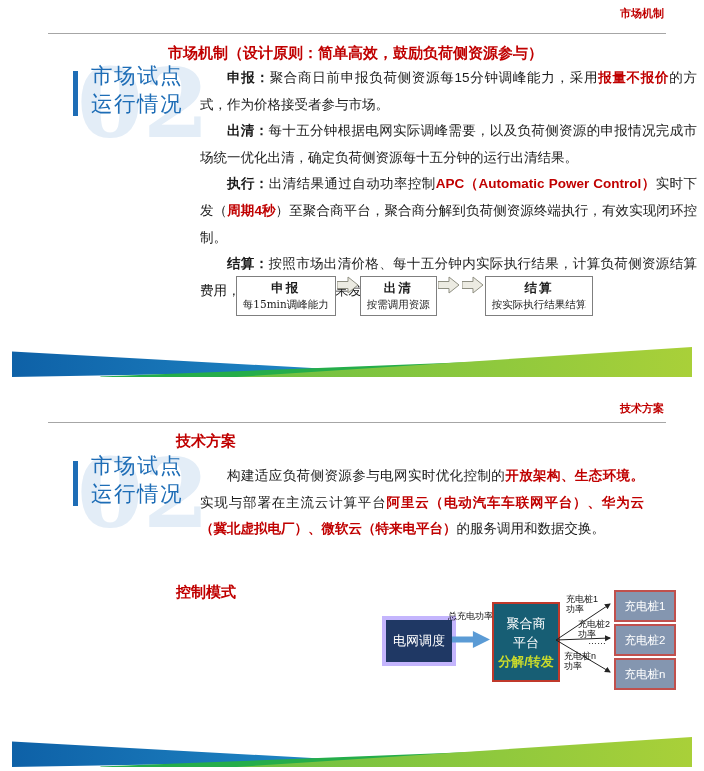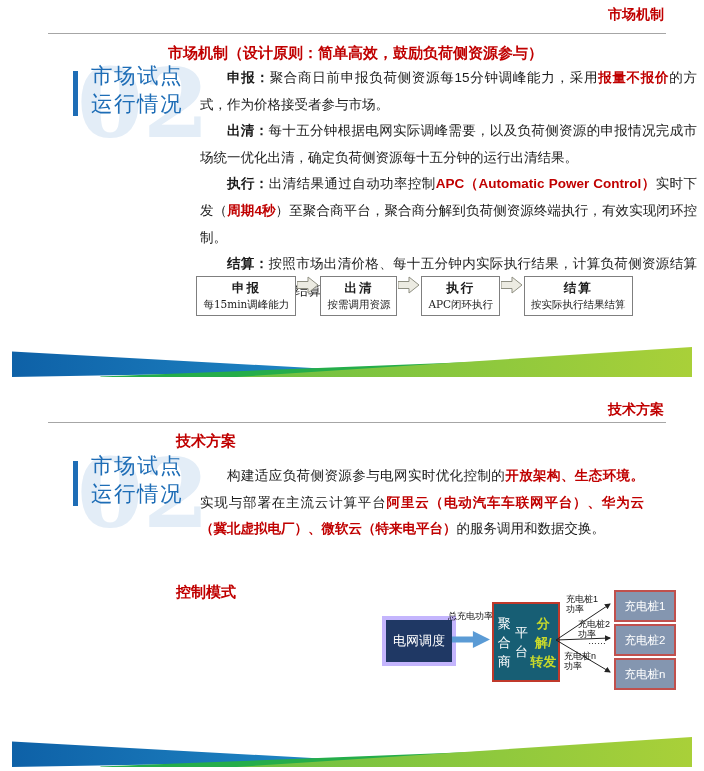--- a/index.html
+++ b/index.html
@@ -2,21 +2,21 @@
 <html><head>
 <meta charset="utf-8">
 <style>
   html,body{margin:0;padding:0;background:#ffffff;}
   .page{position:relative;width:704px;height:771px;background:#fff;overflow:hidden;
         font-family:"Liberation Sans",sans-serif;color:#1b1b1b;}
   .slide{position:absolute;left:0;width:704px;}
   #slide1{top:0;height:380px;}
   #slide2{top:380px;height:391px;}
 
-  .page-header{position:absolute;right:40px;font-size:14px;font-weight:bold;color:#C00000;white-space:nowrap;}
+  .page-header{position:absolute;right:40px;font-size:11px;font-weight:bold;color:#C00000;white-space:nowrap;}
   .header-line{position:absolute;left:48px;right:38px;height:1px;background:#a6a6a6;}
 
   
   .sidebar{position:absolute;left:46px;width:132px;height:115px;margin-left:27px;}
   .sidebar .bar{position:absolute;left:0;top:9px;width:5px;height:45px;background:#1E6DB6;}
   .sidebar .wm{position:absolute;left:4px;top:-8px;font-family:"DejaVu Serif",serif;
                font-weight:bold;font-size:95px;line-height:100px;color:#E3EDF7;z-index:0;}
   .sidebar .txt{position:absolute;left:18px;top:0;z-index:1;font-family:"DejaVu Serif",serif;
                 font-size:21.5px;line-height:28px;color:#1E6DB6;letter-spacing:1.5px;white-space:nowrap;}
 
@@ -46,21 +46,21 @@
 
   
   .cdiag{position:absolute;left:376px;top:198px;width:322px;height:132px;}
   .dispatch{position:absolute;left:6px;top:38px;width:66px;height:42px;background:#1F3864;
             border:4px solid #c4b5fd;color:#fff;font-size:13px;display:flex;align-items:center;justify-content:center;}
   .total-lbl{position:absolute;left:72px;top:33px;width:52px;font-size:9px;line-height:10px;color:#111;}
   .blue-arrow{position:absolute;left:76px;top:53px;width:38px;height:17px;background:#5B9BD5;
             clip-path:polygon(0 32%,55% 32%,55% 0,100% 50%,55% 100%,55% 68%,0 68%);}
   .agg{position:absolute;left:116px;top:24px;width:64px;height:76px;background:#175E74;
        border:2px solid #C0392B;color:#fff;font-size:13px;text-align:center;
-       display:flex;flex-direction:row;align-items:center;justify-content:center;line-height:19px;}
+       display:flex;flex-direction:column;align-items:center;justify-content:center;line-height:19px;}
   .agg .split{color:#C9DA2B;font-weight:bold;}
   .fan{position:absolute;left:178px;top:14px;}
   .blabel{position:absolute;font-size:9px;line-height:10px;color:#111;white-space:nowrap;}
   .pile{position:absolute;left:238px;width:58px;height:28px;background:#8496B0;border:2px solid #C0504D;
         color:#fff;font-size:11.5px;display:flex;align-items:center;justify-content:center;}
 </style>
 </head>
 <body>
 
 <div class="page">
@@ -95,24 +95,20 @@
       <svg class="farrow" width="22" height="18" viewBox="0 0 22 18">
           <polygon points="0,5.5 11,5.5 11,1 21,9 11,17 11,12.5 0,12.5" fill="#ECEBE2" stroke="#8F8F82" stroke-width="1"></polygon>
         </svg>
       <div class="fbox">
         <div class="ft">出清</div>
         <div class="fs">按需调用资源</div>
       </div>
       <svg class="farrow" width="22" height="18" viewBox="0 0 22 18">
           <polygon points="0,5.5 11,5.5 11,1 21,9 11,17 11,12.5 0,12.5" fill="#ECEBE2" stroke="#8F8F82" stroke-width="1"></polygon>
         </svg>
-      <div class="fbox">
-        <div class="ft">执行</div>
-        <div class="fs">APC闭环执行</div>
-      </div>
       <svg class="farrow" width="22" height="18" viewBox="0 0 22 18">
           <polygon points="0,5.5 11,5.5 11,1 21,9 11,17 11,12.5 0,12.5" fill="#ECEBE2" stroke="#8F8F82" stroke-width="1"></polygon>
         </svg>
       <div class="fbox">
         <div class="ft">结算</div>
         <div class="fs">按实际执行结果结算</div>
       </div>
     </div>
 
     <div class="banner" style="top:347px">

